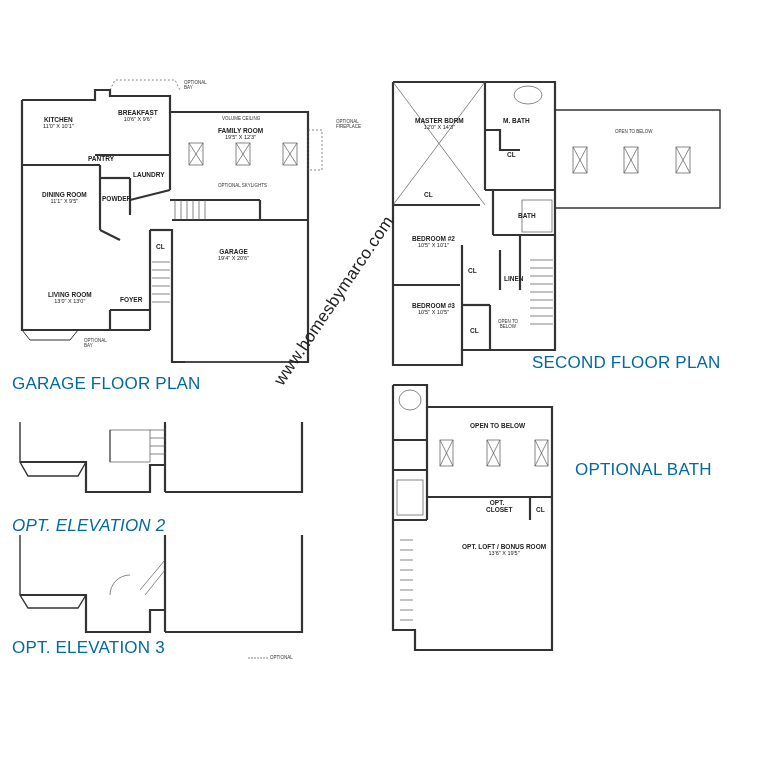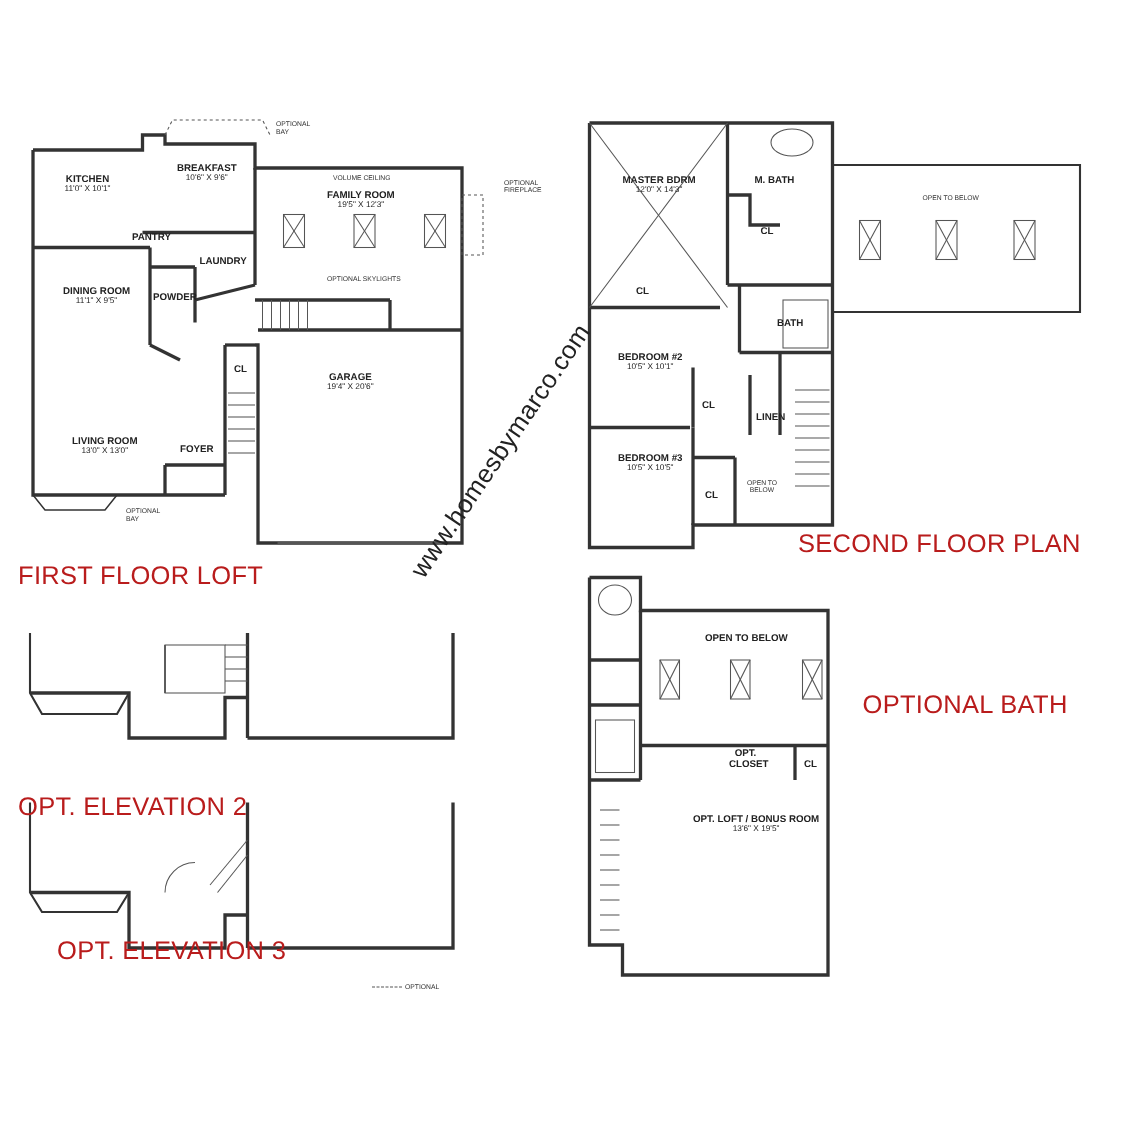--- a/index.html
+++ b/index.html
@@ -3,21 +3,21 @@
 <meta charset="utf-8">
 <style>
   html, body { margin:0; padding:0; background:#fff; }
   #canvas { position:relative; width:758px; height:758px; background:#fff; overflow:hidden;
     font-family:"Liberation Sans", sans-serif; color:#222; }
   svg.plan { position:absolute; left:0; top:0; }
   .lbl { position:absolute; font-family:"Liberation Sans", sans-serif; font-weight:bold; color:#222; line-height:1; white-space:nowrap; text-align:center; }
   .room { font-size:6.5px; }
   .dim { font-size:5.5px; font-weight:normal; }
   .tiny { font-size:4.5px; font-weight:normal; color:#333; }
-  .title { position:absolute; font-family:"Liberation Sans", sans-serif; font-weight:normal; font-size:17px; color:#b91c1c; white-space:nowrap; letter-spacing:0.2px; }
+  .title { position:absolute; font-family:"Liberation Sans", sans-serif; font-weight:normal; font-size:17px; color:#0369a1; white-space:nowrap; letter-spacing:0.2px; }
   .wm { position:absolute; font-family:"Liberation Sans", sans-serif; font-size:17px; color:#222; white-space:nowrap; transform-origin:left top; transform:rotate(-56deg); letter-spacing:0.3px; }
 </style>
 </head>
 <body>
 
 <div id="canvas">
 
   <svg class="plan" width="758" height="758" viewBox="0 0 758 758">
     <g stroke="#333" stroke-width="2.2" fill="none">
 
@@ -208,21 +208,21 @@
   </div>
   <div class="lbl room" style="left:48px;top:292px;">
     <div>LIVING ROOM</div>
     <div class="dim">13'0" X 13'0"</div>
   </div>
   <div class="lbl room" style="left:120px;top:297px;">FOYER</div>
   <div class="lbl tiny" style="left:184px;top:81px;width:24px;white-space:normal;text-align:left;">OPTIONAL BAY</div>
   <div class="lbl tiny" style="left:336px;top:120px;width:30px;white-space:normal;text-align:left;">OPTIONAL FIREPLACE</div>
   <div class="lbl tiny" style="left:218px;top:184px;">OPTIONAL SKYLIGHTS</div>
   <div class="lbl tiny" style="left:84px;top:339px;width:22px;white-space:normal;text-align:left;">OPTIONAL BAY</div>
-  <div class="title" style="left:12px;top:374px;">FIRST FLOOR LOFT</div>
+  <div class="title" style="left:12px;top:374px;">GARAGE FLOOR PLAN</div>
 
   <div class="lbl room" style="left:415px;top:118px;">
     <div>MASTER BDRM</div>
     <div class="dim">12'0" X 14'3"</div>
   </div>
   <div class="lbl room" style="left:503px;top:118px;">M. BATH</div>
   <div class="lbl room" style="left:507px;top:152px;">CL</div>
   <div class="lbl room" style="left:424px;top:192px;">CL</div>
   <div class="lbl room" style="left:518px;top:213px;">BATH</div>
   <div class="lbl room" style="left:412px;top:236px;">
@@ -242,18 +242,18 @@
 
   <div class="lbl room" style="left:470px;top:423px;">OPEN TO BELOW</div>
   <div class="lbl room" style="left:486px;top:500px;width:22px;white-space:normal;">OPT. CLOSET</div>
   <div class="lbl room" style="left:536px;top:507px;">CL</div>
   <div class="lbl room" style="left:462px;top:544px;">
     <div>OPT. LOFT / BONUS ROOM</div>
     <div class="dim">13'6" X 19'5"</div>
   </div>
   <div class="title" style="left:575px;top:460px;">OPTIONAL BATH</div>
 
-  <div class="title" style="left:12px;top:528px;">OPT. ELEVATION 2</div>
-  <div class="title" style="left:12px;top:624px;margin-left:26px;">OPT. ELEVATION 3</div>
+  <div class="title" style="left:12px;top:516px;font-style:italic;">OPT. ELEVATION 2</div>
+  <div class="title" style="left:12px;top:638px;">OPT. ELEVATION 3</div>
   <div class="lbl tiny" style="left:270px;top:656px;">OPTIONAL</div>
 
   <div class="wm" style="left:270px;top:378px;">www.homesbymarco.com</div>
 </div>
 
 </body></html>

